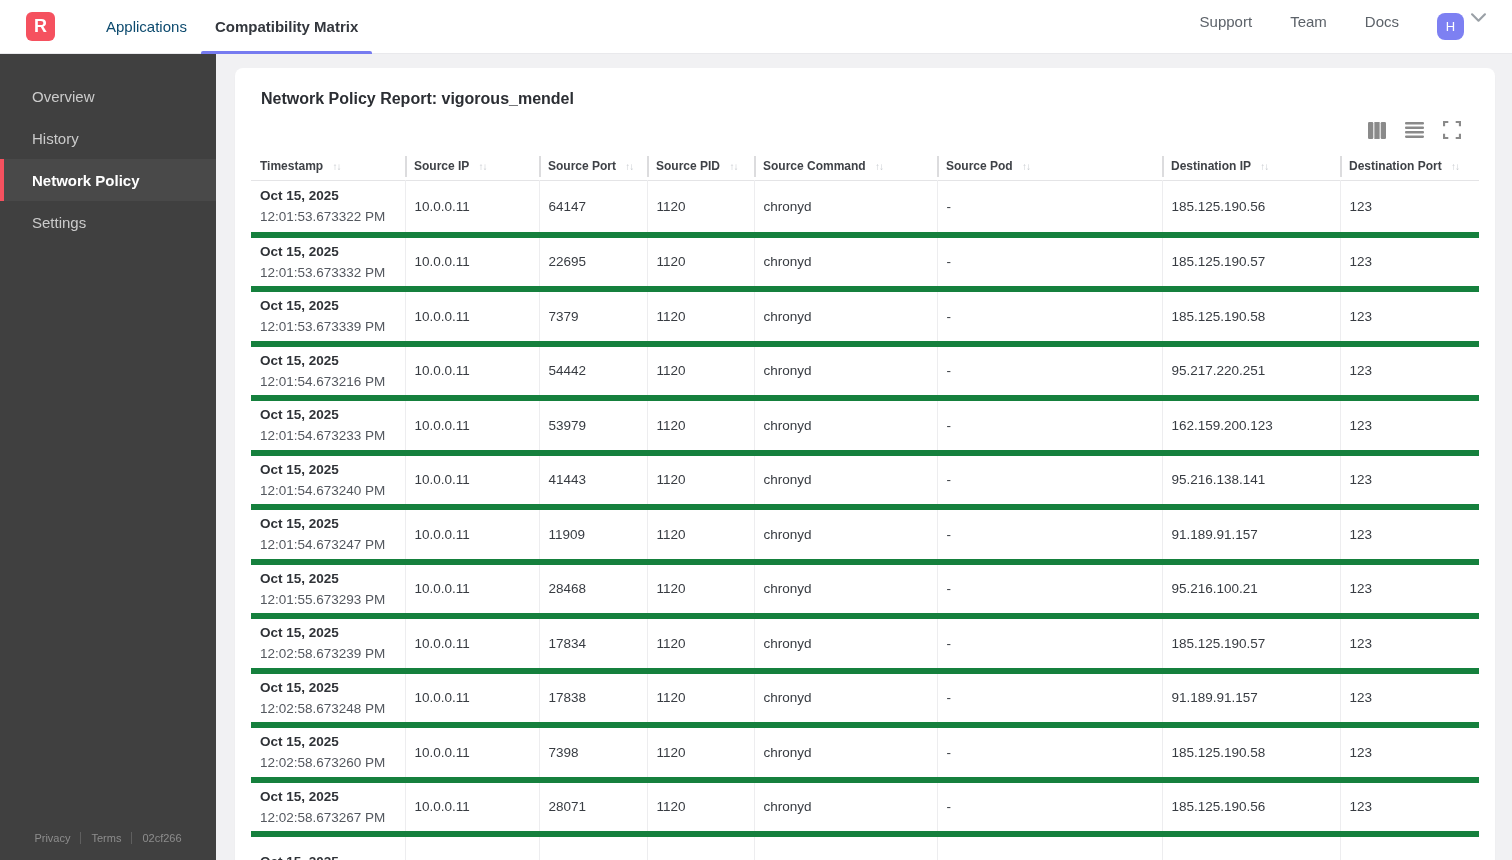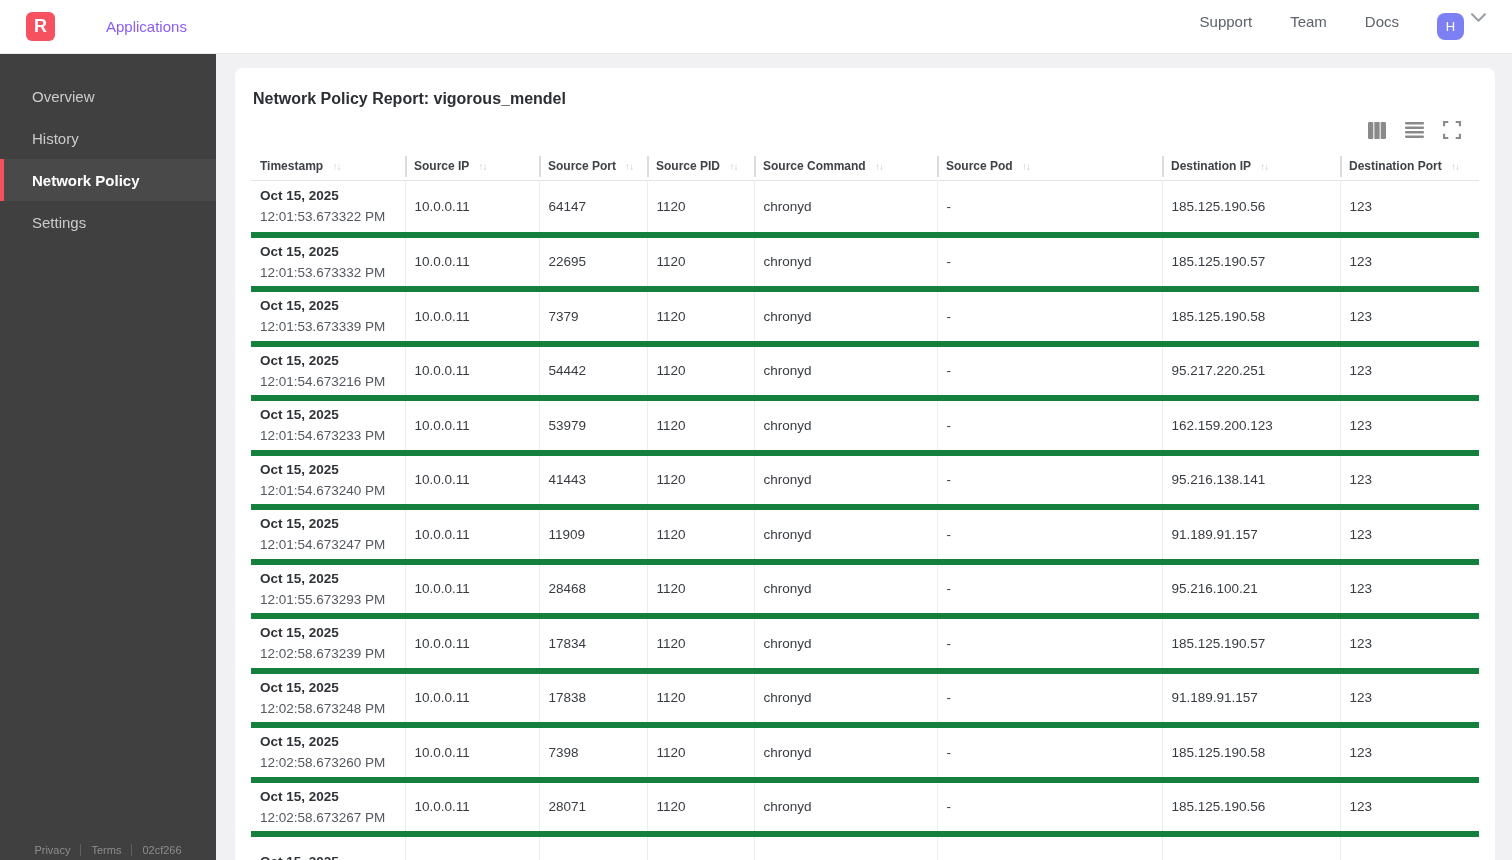--- a/index.html
+++ b/index.html
@@ -5,51 +5,51 @@
   * { margin:0; padding:0; box-sizing:border-box; }
   html,body { width:1512px; height:860px; overflow:hidden; }
   body { font-family:"Liberation Sans", sans-serif; background:#f1f1f3; color:#33363b; }
 
   
   .navbar { height:54px; background:#fff; border-bottom:1px solid #e9e9ec;
             display:flex; align-items:center; padding:0 26px; position:relative; z-index:3; }
   .logo { width:29px; height:29px; border-radius:6px; background:#f5515f; color:#fff;
           font-weight:bold; font-size:18px; display:flex; align-items:center; justify-content:center; }
   .nav-tabs { display:flex; height:54px; margin-left:37px; }
-  .nav-tab { display:flex; align-items:center; padding:0 14px; font-size:15px; color:#8b5cf6;
+  .nav-tab { display:flex; align-items:center; padding:0 14px; font-size:15px; color:#0c4a6e;
              cursor:pointer; position:relative; }
   .nav-tab.active { color:#33373d; font-weight:bold; }
   .nav-tab.active::after { content:""; position:absolute; left:0; right:0; bottom:0;
              height:3px; background:#767bf0; border-radius:2px 2px 0 0; }
   .nav-right { margin-left:auto; display:flex; align-items:flex-start; }
   .nav-link { font-size:15px; color:#5c6269; margin-right:38px; cursor:pointer; }
   .avatar { width:27px; height:27px; border-radius:8px; background:#7d80f2; color:#fff;
             font-size:13px; display:flex; align-items:center; justify-content:center; margin-right:7px; }
   .chevron { display:flex; align-items:center; cursor:pointer; }
 
   
   .frame { display:flex; height:806px; }
 
   
   .sidebar { width:216px; background:#404040; position:relative; flex:none; }
   .side-nav { padding-top:21px; }
   .side-item { height:42px; display:flex; align-items:center; padding-left:28px;
                font-size:15px; color:#cbcbcb; cursor:pointer; border-left:4px solid transparent; }
   .side-item.active { background:#494949; color:#fff; font-weight:bold; border-left-color:#f5515f; }
-  .side-footer { position:absolute; bottom:4px; left:0; width:100%; display:flex;
+  .side-footer { position:absolute; bottom:16px; left:0; width:100%; display:flex;
                  justify-content:center; align-items:center; font-size:11px; color:#8d8d8d; }
   .side-footer .sep { width:1px; height:12px; background:#5f5f5f; margin:0 10px; }
   .side-footer span { cursor:pointer; }
   .side-footer .build { cursor:default; }
 
   
   .main { flex:1; padding:14px 17px 0 19px; overflow:hidden; }
   .card { background:#fff; border-radius:8px; height:900px; padding:22px 0 0 0;
           box-shadow:0 1px 2px rgba(0,0,0,0.03); }
-  .card-title { font-size:16px; font-weight:bold; color:#2b2e33; padding:0 18px; }
+  .card-title { font-size:16px; font-weight:bold; color:#2b2e33; padding:0 26px; }
   .toolbar { display:flex; justify-content:flex-end; align-items:center; gap:19px;
              padding:14px 34px 0 0; height:33px; }
   .tool-btn { background:none; border:none; cursor:pointer; display:flex; align-items:center;
               padding:0; }
 
   
   .table-wrap { margin:12px 16px 0 16px; overflow:hidden; }
   table { width:100%; border-collapse:collapse; table-layout:fixed; }
   th { text-align:left; font-size:12px; font-weight:bold; color:#3f4247; height:27px;
        padding:0 0 0 9px; white-space:nowrap; position:relative; cursor:pointer; }
@@ -66,20 +66,21 @@
 </style>
 </head>
 <body>
 
 <div class="navbar">
   <div class="logo">
     <span>R</span>
   </div>
   <div class="nav-tabs">
     <div class="nav-tab">Applications</div>
+    <div class="nav-tab active">Compatibility Matrix</div>
   </div>
   <div class="nav-right">
     <span class="nav-link">Support</span>
     <span class="nav-link">Team</span>
     <span class="nav-link">Docs</span>
     <div class="avatar">
       <span>H</span>
     </div>
     <span class="chevron">
       <svg width="15" height="9" viewBox="0 0 14 8" fill="none" stroke="#9aa0a6" stroke-width="2" stroke-linecap="round" stroke-linejoin="round">

